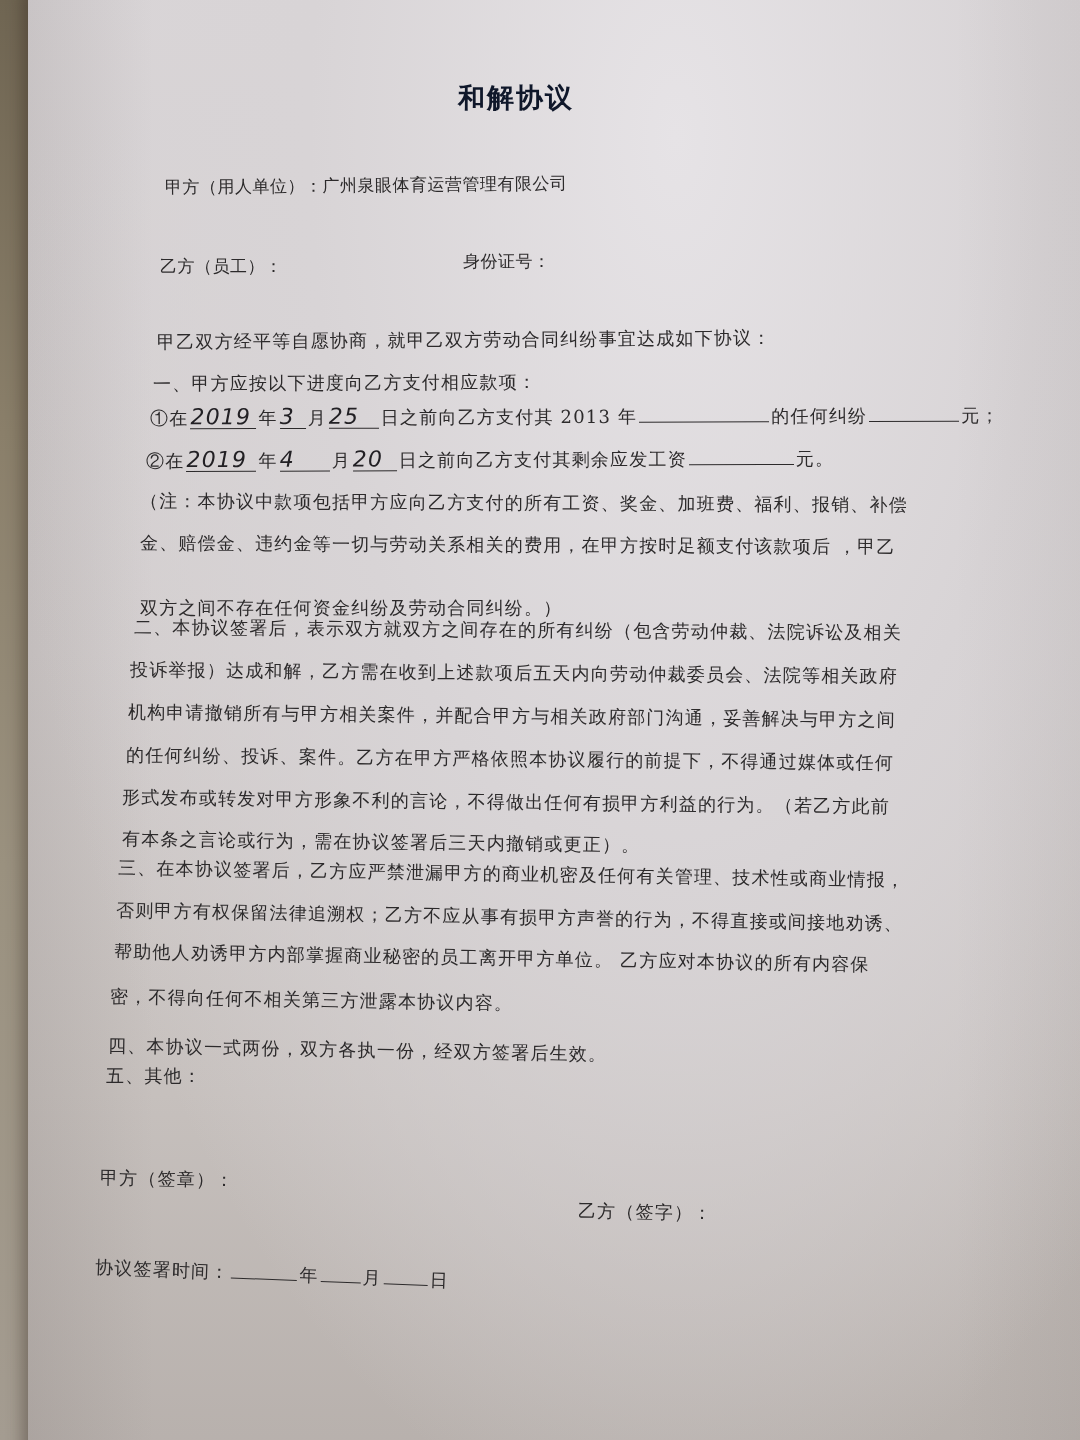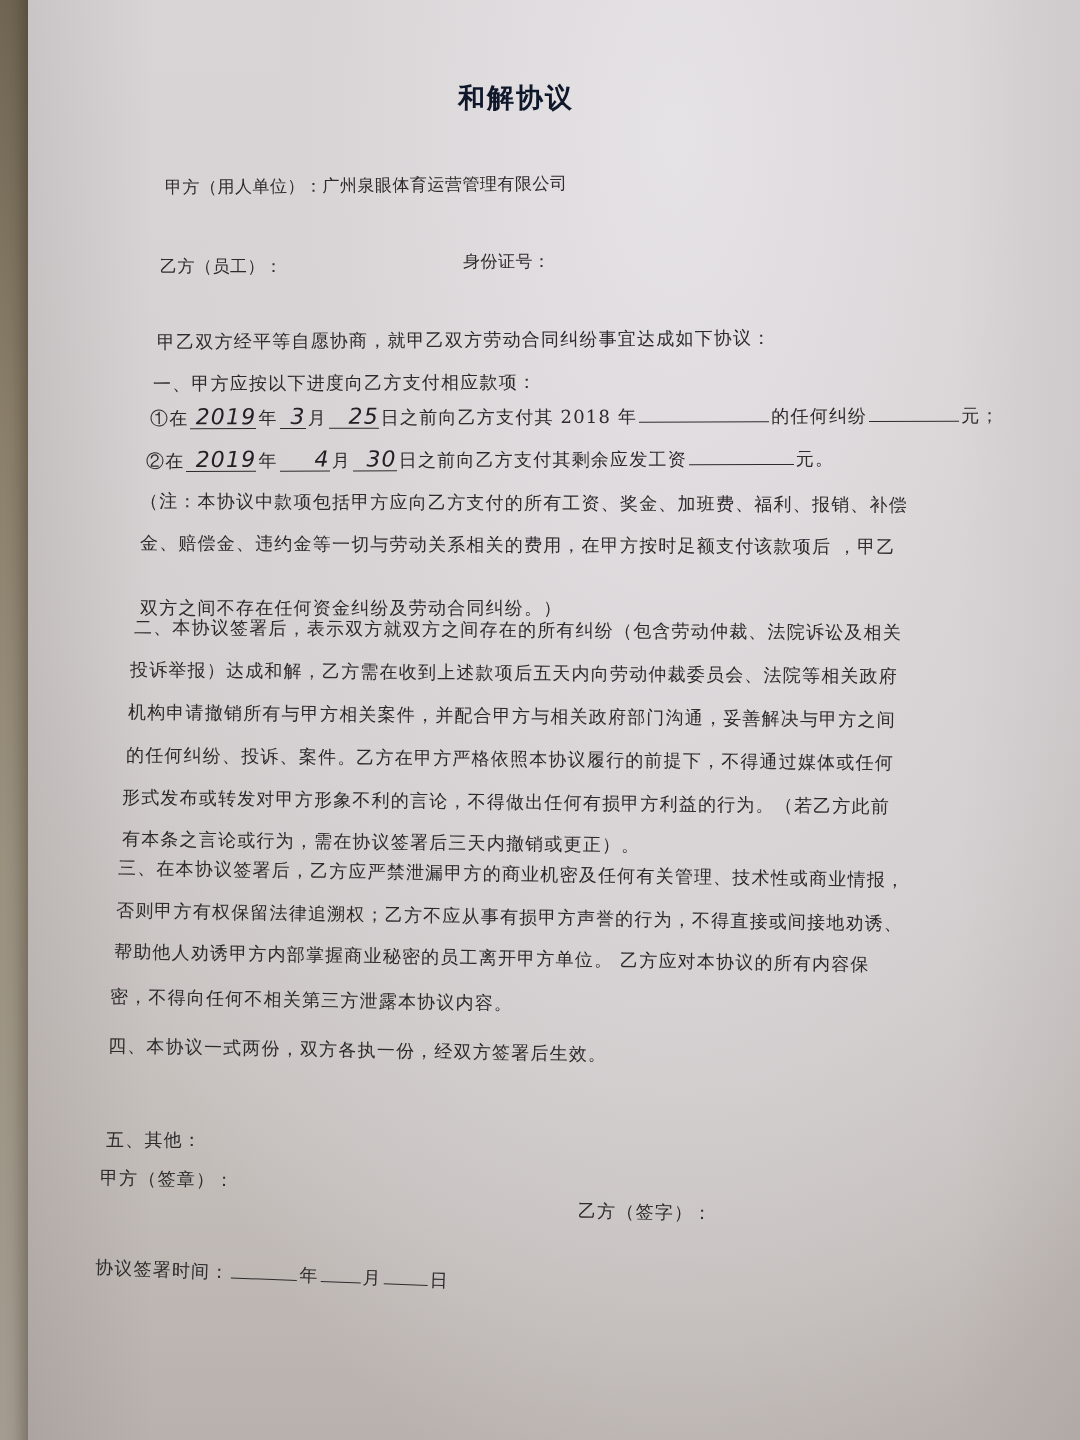--- a/index.html
+++ b/index.html
@@ -35,21 +35,21 @@
     }
     .body-line { font-size: 18px; letter-spacing: 1.2px; }
     .blank {
       display: inline-block; border-bottom: 1.5px solid #2c2a2b;
       vertical-align: baseline; height: 1px; margin: 0 2px;
     }
     .hand {
       font-family: "DejaVu Sans", "Liberation Sans", sans-serif;
       font-style: italic; font-size: 22px; color: #222024;
       display: inline-block; border-bottom: 1.5px solid #2c2a2b;
-      text-align: right; line-height: 22px; margin: 0 2px;
+      text-align: left; line-height: 22px; margin: 0 2px;
     }
   </style>
 </head>
 <body>
 
 <div class="desk"></div>
 <div class="paper"></div>
 <div class="shade"></div>
 
 <div class="title">和解协议</div>
@@ -58,44 +58,44 @@
   <span>甲方（用人单位）：</span><span>广州泉眼体育运营管理有限公司</span>
 </div>
 
 <div class="t" style="left:160px; top:255px;text-align:center;">乙方（员工）：</div>
 <div class="t" style="left:463px; top:250px;">身份证号：</div>
 
 <div class="t body-line" style="left:157px; top:328px; transform:rotate(-0.4deg);">甲乙双方经平等自愿协商，就甲乙双方劳动合同纠纷事宜达成如下协议：</div>
 <div class="t body-line" style="left:153px; top:371px; transform:rotate(-0.3deg);">一、甲方应按以下进度向乙方支付相应款项：</div>
 
 <div class="t body-line" style="left:150px; top:405px; transform:rotate(-0.2deg);">
-  <span>①在</span><span class="hand" style="width:66px;">2019</span><span>年</span><span class="hand" style="width:26px;">3</span><span>月</span><span class="hand" style="width:50px;">25</span><span>日之前向乙方支付其 2018 年</span><span class="blank" style="width:130px;"></span><span>的任何纠纷</span><span class="blank" style="width:90px;"></span><span>元；</span>
+  <span>①在</span><span class="hand" style="width:66px;">2019</span><span>年</span><span class="hand" style="width:26px;">3</span><span>月</span><span class="hand" style="width:50px;">25</span><span>日之前向乙方支付其 2013 年</span><span class="blank" style="width:130px;"></span><span>的任何纠纷</span><span class="blank" style="width:90px;"></span><span>元；</span>
 </div>
 
 <div class="t body-line" style="left:146px; top:448px; transform:rotate(-0.2deg);">
-  <span>②在</span><span class="hand" style="width:70px;">2019</span><span>年</span><span class="hand" style="width:50px;">4</span><span>月</span><span class="hand" style="width:44px;">30</span><span>日之前向乙方支付其剩余应发工资</span><span class="blank" style="width:105px;"></span><span>元。</span>
+  <span>②在</span><span class="hand" style="width:70px;">2019</span><span>年</span><span class="hand" style="width:50px;">4</span><span>月</span><span class="hand" style="width:44px;">20</span><span>日之前向乙方支付其剩余应发工资</span><span class="blank" style="width:105px;"></span><span>元。</span>
 </div>
 
 <div class="t body-line" style="left:140px; top:491px; transform:rotate(0.3deg);">（注：本协议中款项包括甲方应向乙方支付的所有工资、奖金、加班费、福利、报销、补偿</div>
 <div class="t body-line" style="left:140px; top:533px; transform:rotate(0.3deg);">金、赔偿金、违约金等一切与劳动关系相关的费用，在甲方按时足额支付该款项后 ，甲乙</div>
 <div class="t body-line" style="left:140px; top:596px;">双方之间不存在任何资金纠纷及劳动合同纠纷。）</div>
 
 <div class="t body-line" style="left:134px; top:618px; transform:rotate(0.4deg);">二、本协议签署后，表示双方就双方之间存在的所有纠纷（包含劳动仲裁、法院诉讼及相关</div>
 <div class="t body-line" style="left:130px; top:661px; transform:rotate(0.5deg);">投诉举报）达成和解，乙方需在收到上述款项后五天内向劳动仲裁委员会、法院等相关政府</div>
 <div class="t body-line" style="left:128px; top:704px; transform:rotate(0.6deg);">机构申请撤销所有与甲方相关案件，并配合甲方与相关政府部门沟通，妥善解决与甲方之间</div>
 <div class="t body-line" style="left:126px; top:747px; transform:rotate(0.6deg);">的任何纠纷、投诉、案件。乙方在甲方严格依照本协议履行的前提下，不得通过媒体或任何</div>
 <div class="t body-line" style="left:122px; top:790px; transform:rotate(0.7deg);">形式发布或转发对甲方形象不利的言论，不得做出任何有损甲方利益的行为。（若乙方此前</div>
 <div class="t body-line" style="left:122px; top:830px; transform:rotate(0.7deg);">有本条之言论或行为，需在协议签署后三天内撤销或更正）。</div>
 
 <div class="t body-line" style="left:118px; top:862px; transform:rotate(0.9deg);">三、在本协议签署后，乙方应严禁泄漏甲方的商业机密及任何有关管理、技术性或商业情报，</div>
 <div class="t body-line" style="left:116px; top:905px; transform:rotate(1deg);">否则甲方有权保留法律追溯权；乙方不应从事有损甲方声誉的行为，不得直接或间接地劝诱、</div>
 <div class="t body-line" style="left:114px; top:946px; transform:rotate(1deg);">帮助他人劝诱甲方内部掌握商业秘密的员工离开甲方单位。 乙方应对本协议的所有内容保</div>
 <div class="t body-line" style="left:110px; top:988px; transform:rotate(1deg);">密，不得向任何不相关第三方泄露本协议内容。</div>
 
 <div class="t body-line" style="left:108px; top:1038px; transform:rotate(1deg);">四、本协议一式两份，双方各执一份，经双方签署后生效。</div>
-<div class="t body-line" style="left:106px; top:1128px;font-family:Liberation Mono, monospace;">五、其他：</div>
+<div class="t body-line" style="left:106px; top:1064px;font-family:Liberation Mono, monospace;">五、其他：</div>
 
 <div class="t body-line" style="left:100px; top:1167px; transform:rotate(1deg);">甲方（签章）：</div>
 <div class="t body-line" style="left:578px; top:1200px; transform:rotate(1deg);">乙方（签字）：</div>
 
 <div class="t body-line" style="left:95px; top:1262px; transform:rotate(2.2deg);">
   <span>协议签署时间：</span><span class="blank" style="width:66px;"></span><span>年</span><span class="blank" style="width:40px;"></span><span>月</span><span class="blank" style="width:44px;"></span><span>日</span>
 </div>
 
 </body></html>

